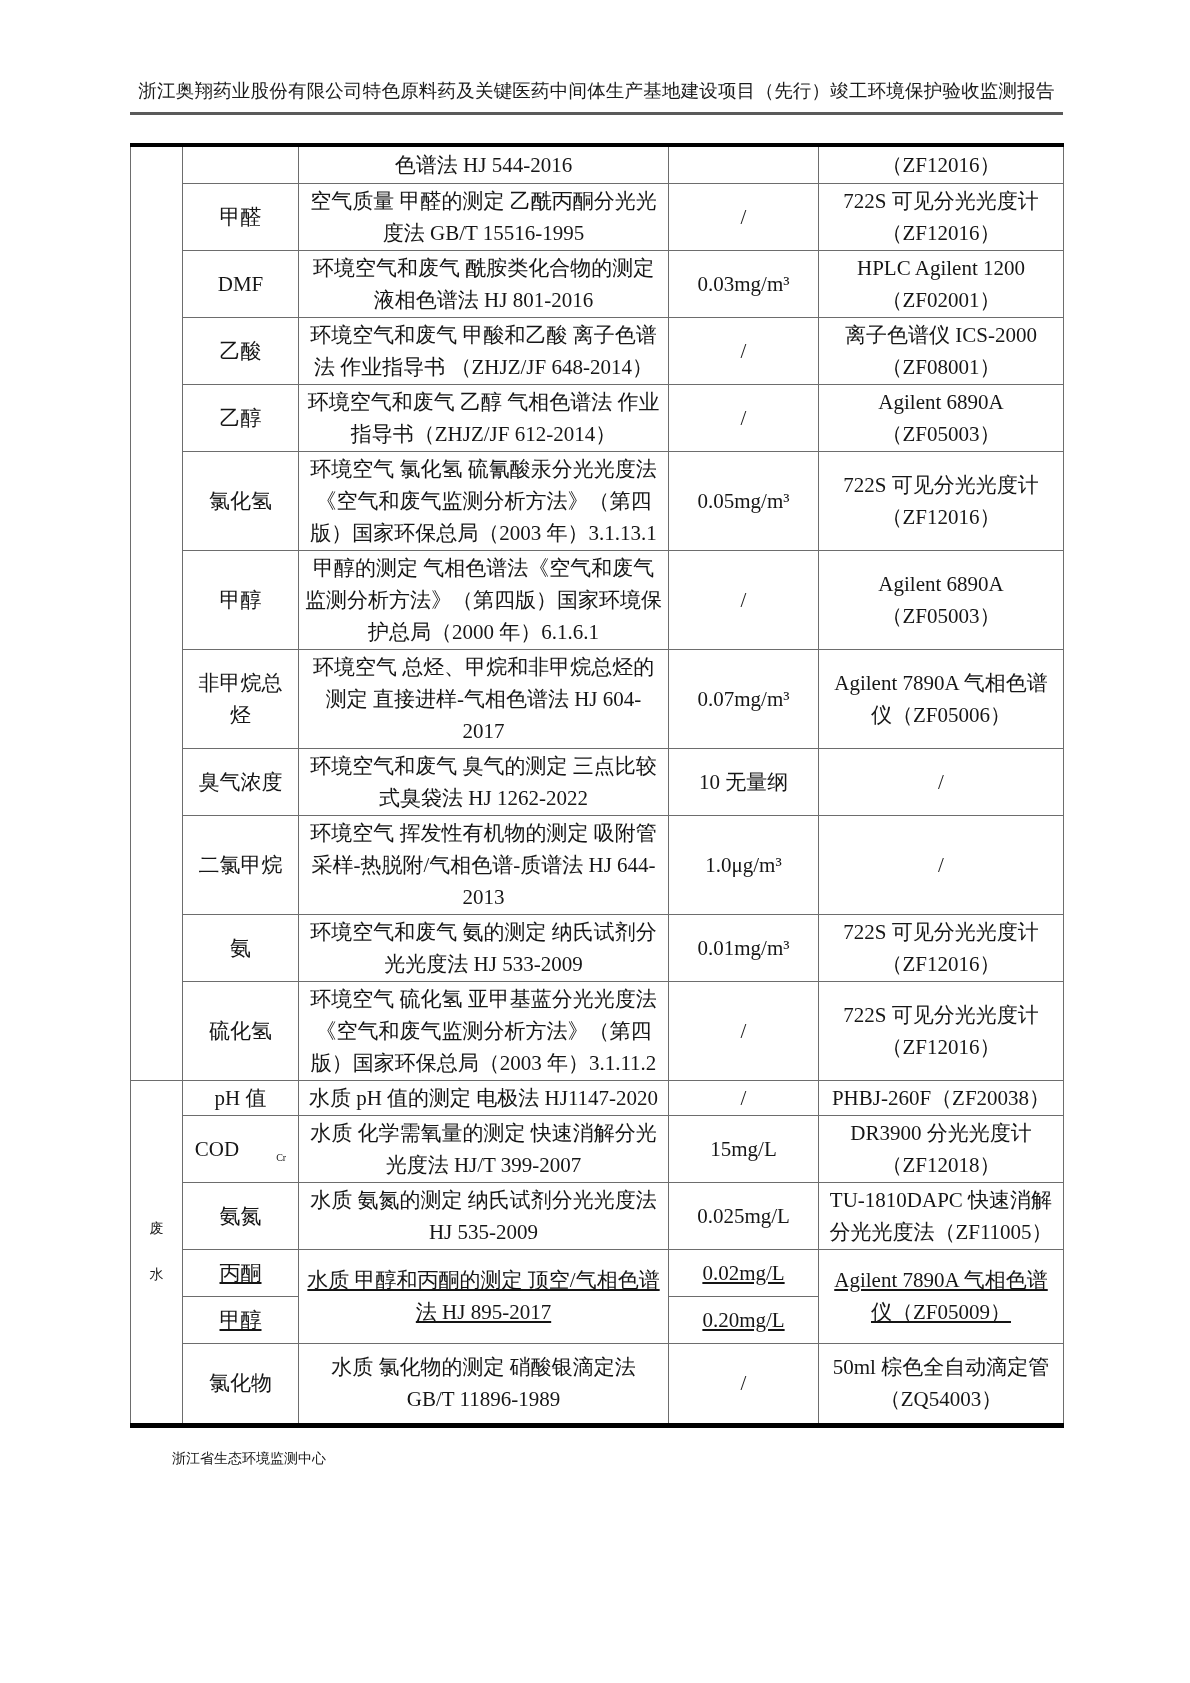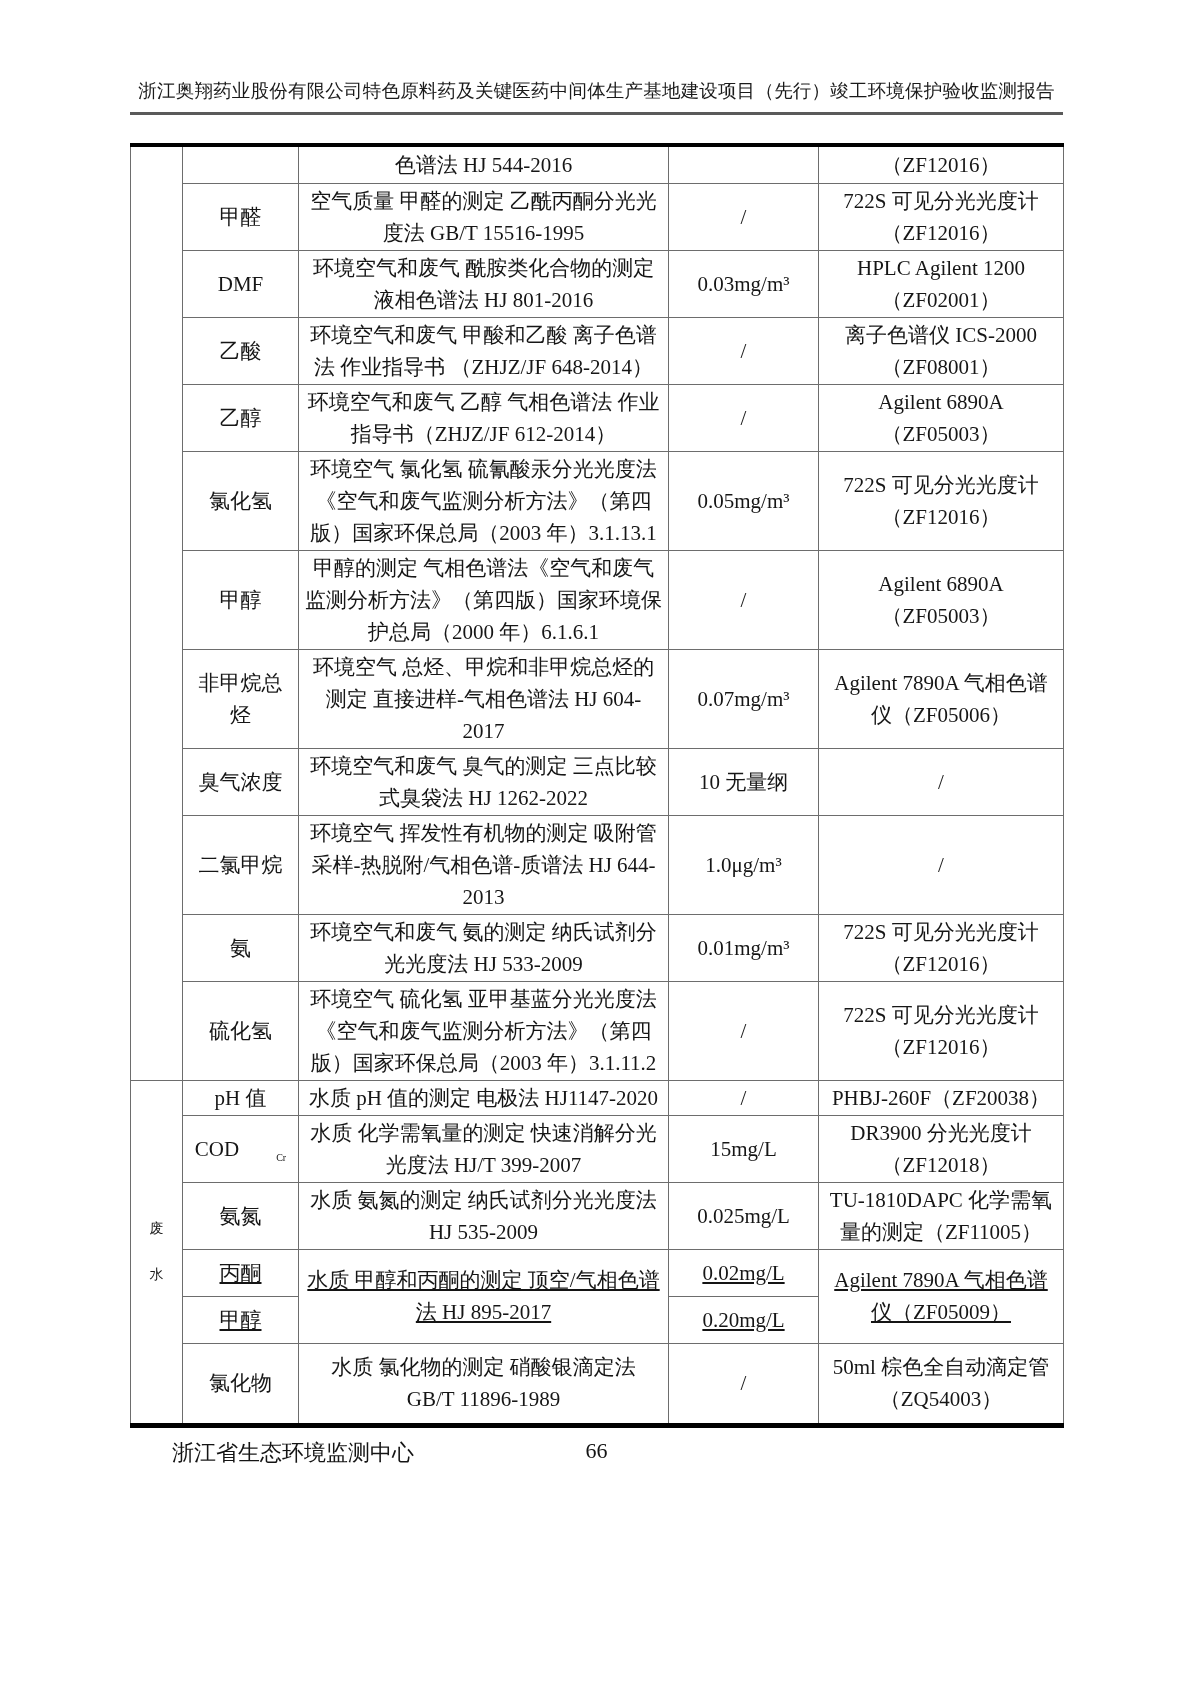--- a/index.html
+++ b/index.html
@@ -25,21 +25,21 @@
   }
   td.cat{border-left:none;padding:0;}
   td.instr{border-right:none;}
   td.param{padding:1px 8px;}
   td.method{padding:1px 8px;}
   tr.r-cont{height:38px;}
   tr.r-half{height:47px;text-decoration:underline;}
   tr.r-last{height:82px;}
   .vert{width:26px;margin:0 auto;line-height:46px;font-size:14px;}
   sub.cod-sub{font-size:10px;line-height:0;margin-left:37px;}
-  .doc-footer{position:relative;margin-top:10px;height:30px;font-size:22px;}
+  .doc-footer{position:relative;margin-top:22px;height:30px;font-size:14px;}
   .doc-footer .org{position:absolute;left:42px;top:0;}
   .doc-footer .pageno{position:absolute;left:0;top:0;width:100%;text-align:center;}
 </style>
 </head>
 <body>
 
 <div class="page">
   <div class="content">
 
     <div class="doc-header">浙江奥翔药业股份有限公司特色原料药及关键医药中间体生产基地建设项目（先行）竣工环境保护验收监测报告</div>
@@ -141,21 +141,21 @@
         <tr>
           <td class="param"><span>COD</span><sub class="cod-sub">Cr</sub></td>
           <td class="method">水质 化学需氧量的测定 快速消解分光光度法 HJ/T 399-2007</td>
           <td class="limit">15mg/L</td>
           <td class="instr">DR3900 分光光度计（ZF12018）</td>
         </tr>
         <tr>
           <td class="param">氨氮</td>
           <td class="method">水质 氨氮的测定 纳氏试剂分光光度法 HJ 535-2009</td>
           <td class="limit">0.025mg/L</td>
-          <td class="instr">TU-1810DAPC 化学需氧量的测定（ZF11005）</td>
+          <td class="instr">TU-1810DAPC 快速消解分光光度法（ZF11005）</td>
         </tr>
         <tr class="r-half">
           <td class="param">丙酮</td>
           <td class="method" rowspan="2">水质 甲醇和丙酮的测定 顶空/气相色谱法 HJ 895-2017</td>
           <td class="limit">0.02mg/L</td>
           <td class="instr" rowspan="2">Agilent 7890A 气相色谱仪（ZF05009）</td>
         </tr>
         <tr class="r-half">
           <td class="param">甲醇</td>
           <td class="limit">0.20mg/L</td>
@@ -164,17 +164,16 @@
           <td class="param">氯化物</td>
           <td class="method">水质 氯化物的测定 硝酸银滴定法 GB/T 11896-1989</td>
           <td class="limit">/</td>
           <td class="instr">50ml 棕色全自动滴定管（ZQ54003）</td>
         </tr>
       </tbody>
     </table>
 
     <div class="doc-footer">
       <span class="org">浙江省生态环境监测中心</span>
-      <span class="pageno">66</span>
     </div>
 
   </div>
 </div>
 
 </body></html>

